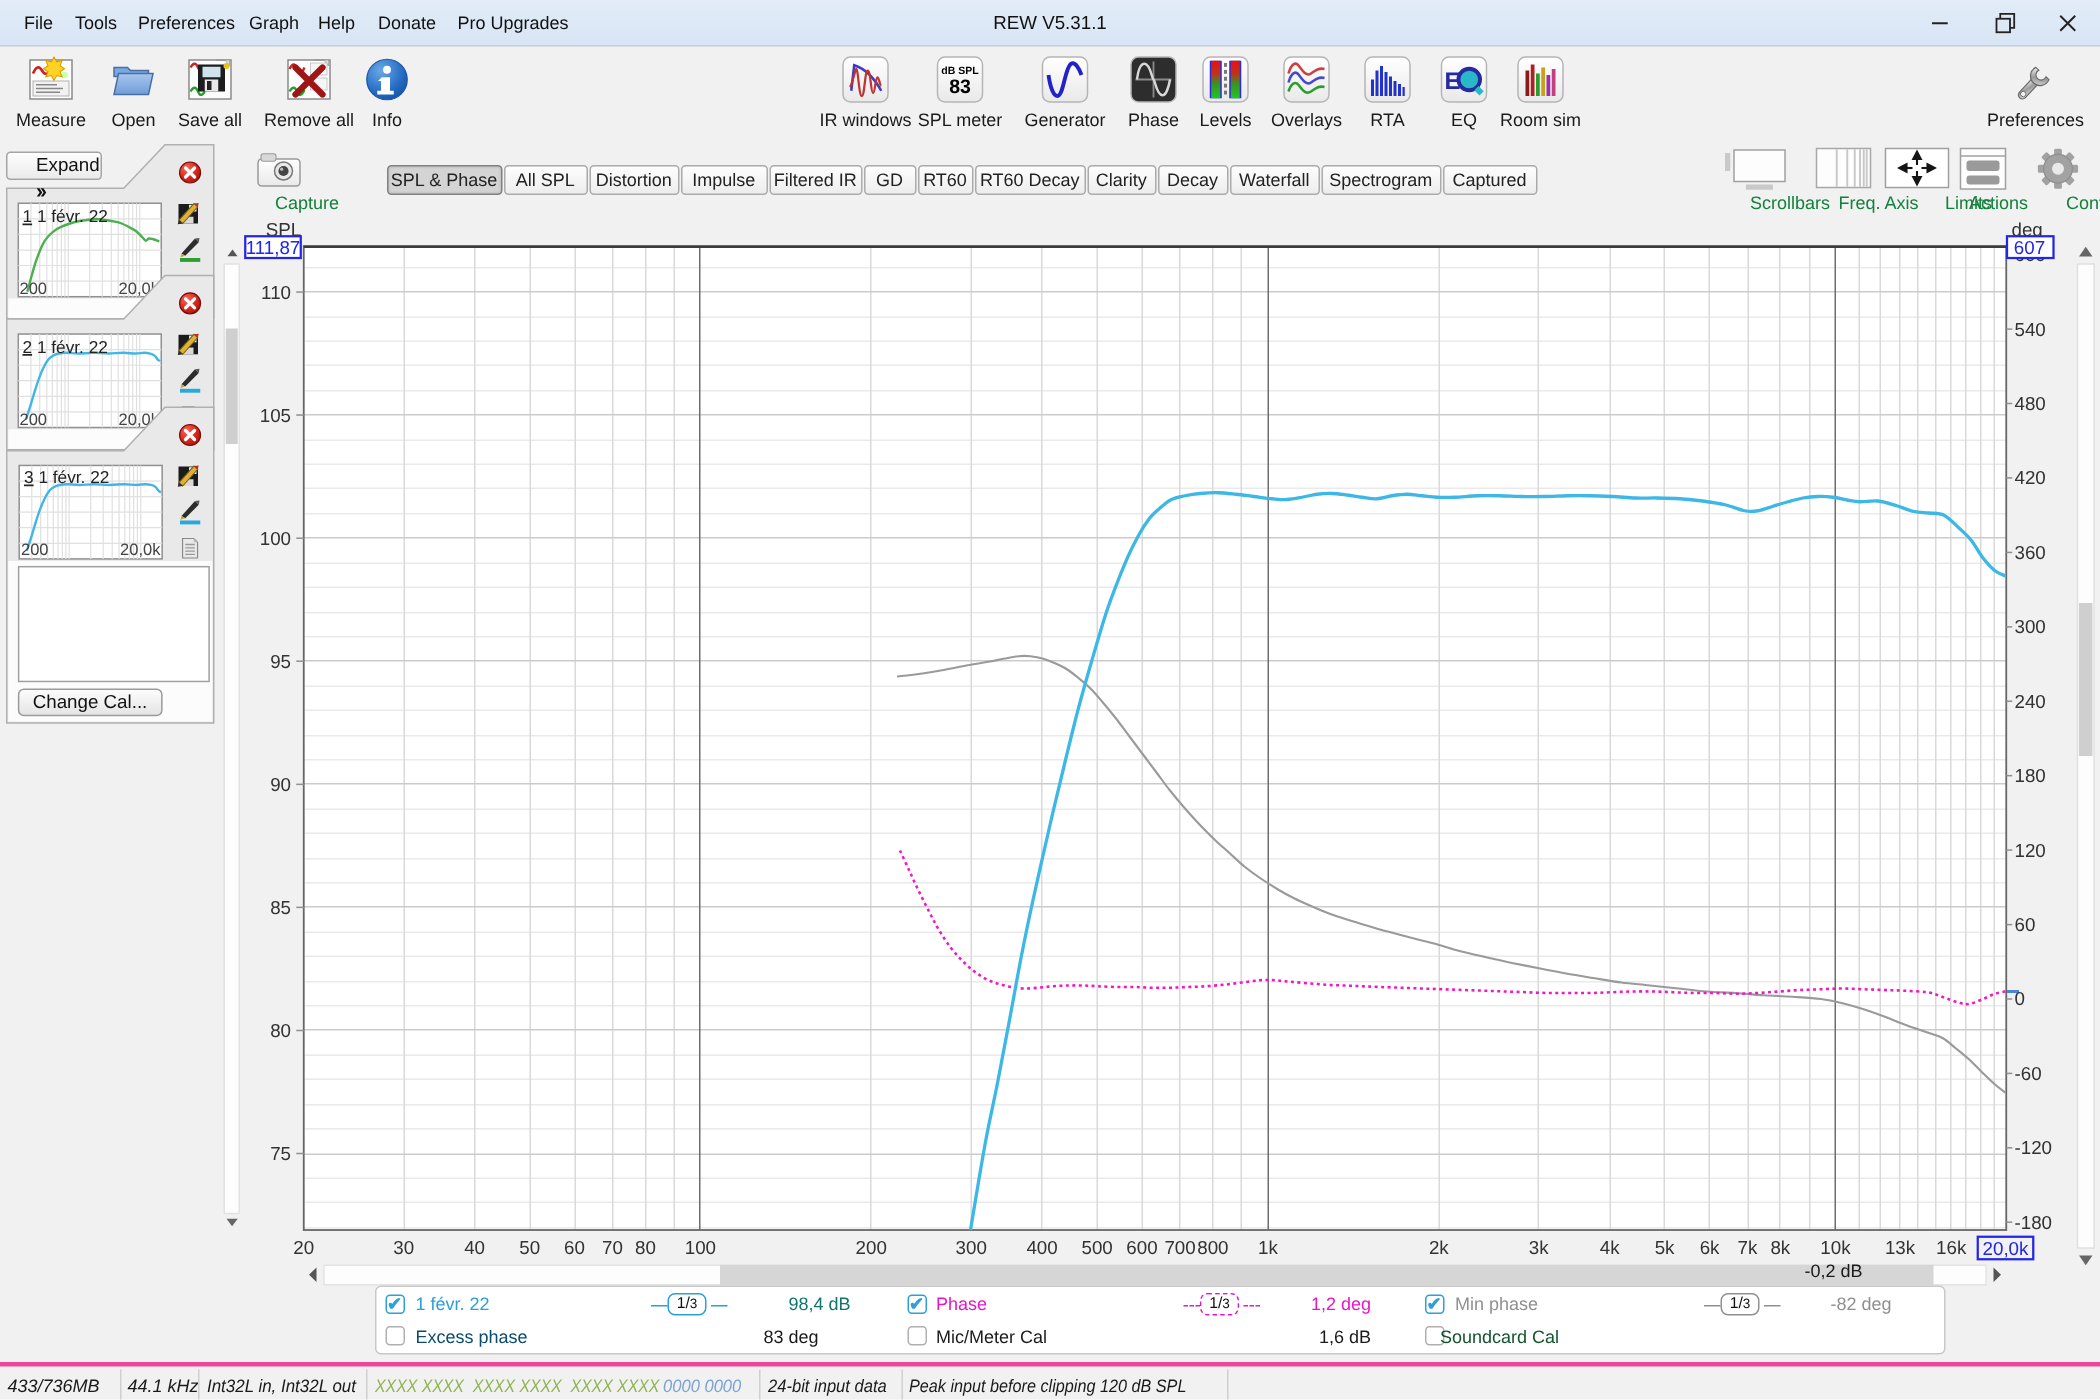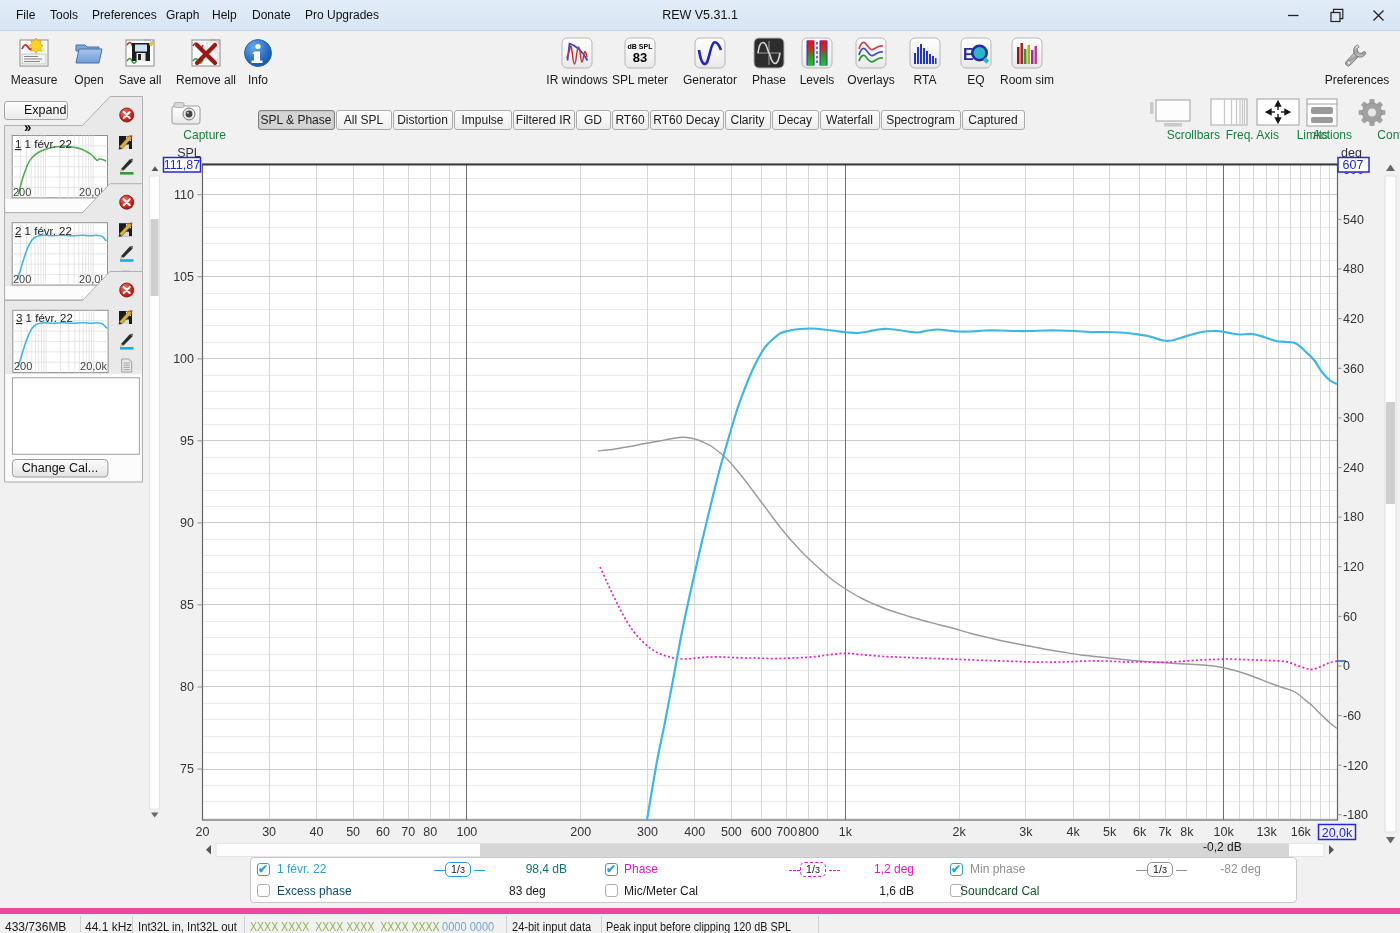--- a/index.html
+++ b/index.html
@@ -18,21 +18,21 @@
 .tl { font-size:11.5px; fill:#222; font-family:"Liberation Sans", sans-serif; }
 .tl2 { font-size:11px; fill:#444; font-family:"Liberation Sans", sans-serif; }
 .btxt { font-size:12.5px; fill:#111; font-family:"Liberation Sans", sans-serif; }
 .blue { fill:#2326e2; }
 .legend { position:absolute; left:250px; top:857px; width:1047px; height:46px; background:#fff; border:1px solid #c8c8c8; border-radius:4px; }
 .li { position:absolute; font-size:12px; white-space:nowrap; }
 .cb { position:absolute; width:13px; height:13px; border-radius:3px; background:#fff; }
 .cbc { border:1.6px solid #2f9fd8; }
 .cbu { border:1.4px solid #b0b0b0; }
 .ckm { position:absolute; left:0px; top:-2px; font-size:12px; color:#2f9fd8; font-weight:bold; }
-#status { position:absolute; left:0; top:908px; width:1400px; height:25px; background:#f1f1f1; border-top:6px solid #ec4899; font-size:12px; color:#1a1a1a; }
+#status { position:absolute; left:0; top:908px; width:1400px; height:25px; background:#f1f1f1; border-top:3px solid #ec4899; font-size:12px; color:#1a1a1a;font-style:italic; }
 .st { position:absolute; top:5.5px; white-space:nowrap; transform-origin:left center; }
 .sep { position:absolute; top:2px; height:21px; width:1px; background:#d0d0d0; }
 </style></head>
 <body>
 <div class="abs" id="titlebar">
   <span class="menu" style="left:16px">File</span>
   <span class="menu" style="left:50px">Tools</span>
   <span class="menu" style="left:92px">Preferences</span>
   <span class="menu" style="left:166px">Graph</span>
   <span class="menu" style="left:212px">Help</span>

